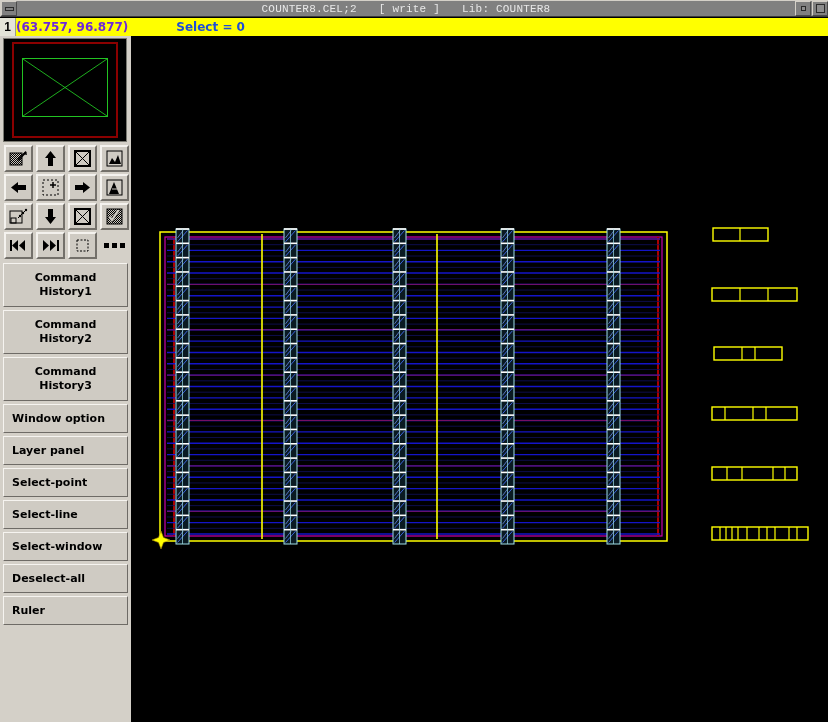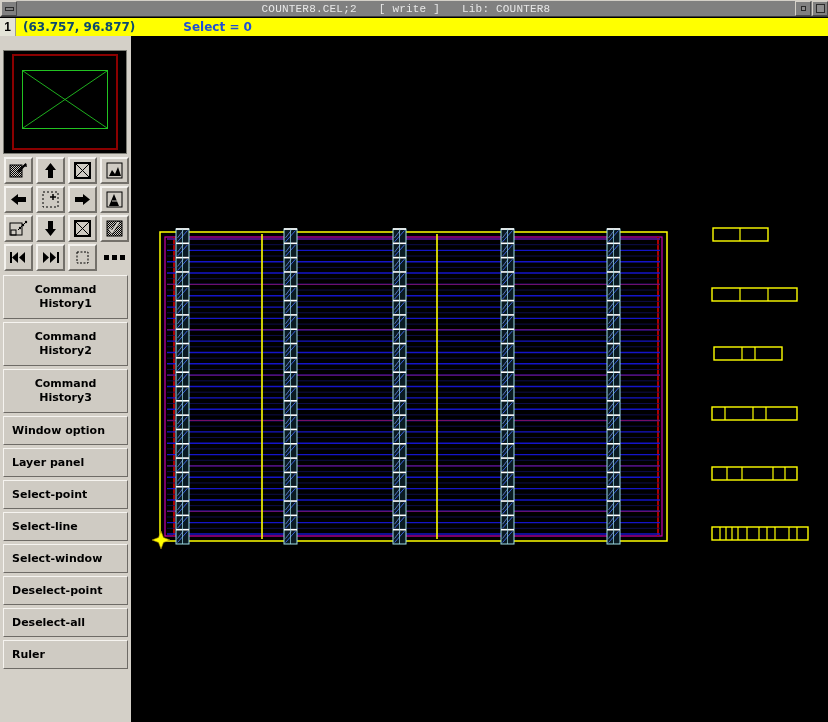--- a/index.html
+++ b/index.html
@@ -45,36 +45,36 @@
     position:absolute; left:0; top:18px; width:828px; height:18px;
     background:#ffff00; display:flex; align-items:center;
   }
   .sb-num{
     width:16px; height:18px; background:#e4e4d8;
     display:flex; align-items:center; justify-content:center;
     font-size:12px; font-weight:bold; color:#000;
     border-right:1px solid #9a9a90;
   }
   .sb-coords{
-    margin-left:7px; font-size:12px; font-weight:bold; color:#0c4a6e;
+    font-size:12px; font-weight:bold; color:#6d28d9;
     font-family:"DejaVu Sans", sans-serif;
   }
   .sb-select{
     margin-left:48px; font-size:12px; font-weight:bold; color:#1d4ed8;
     font-family:"DejaVu Sans", sans-serif;
   }
 
   
   .sidebar{
     position:absolute; left:0; top:36px; width:133px; height:686px;
     background:#d4d0c8;
     border-right:2px solid #000;
     overflow:hidden;
   }
-  .sb-inner{ padding:2px 11px 0 3px;margin-top:12px; }
+  .sb-inner{ padding:2px 11px 0 3px; }
 
   
   .thumb{
     width:124px; height:104px; background:#000;
     border:1px solid #7a7a72;
     position:relative; margin-bottom:3px;
   }
   .thumb-red{
     position:absolute; left:8px; top:3px; right:8px; bottom:3px;
     border:2px solid #8b0000;
@@ -294,21 +294,20 @@
 History1</div>
         <div class="cmd-btn two-line">Command
 History2</div>
         <div class="cmd-btn two-line">Command
 History3</div>
         <div class="cmd-btn one-line">Window option</div>
         <div class="cmd-btn one-line">Layer panel</div>
         <div class="cmd-btn one-line">Select-point</div>
         <div class="cmd-btn one-line">Select-line</div>
         <div class="cmd-btn one-line">Select-window</div>
-        <div class="cmd-btn one-line">Deselect-point</div>
         <div class="cmd-btn one-line">Deselect-all</div>
         <div class="cmd-btn one-line">Ruler</div>
       </div>
 
     </div>
   </div>
 
   <div class="canvas">
     <svg id="layout-svg" width="693" height="686">
         <rect x="25" y="196" width="507" height="309" fill="none" stroke="#ffff00" stroke-width="1.5"></rect>

